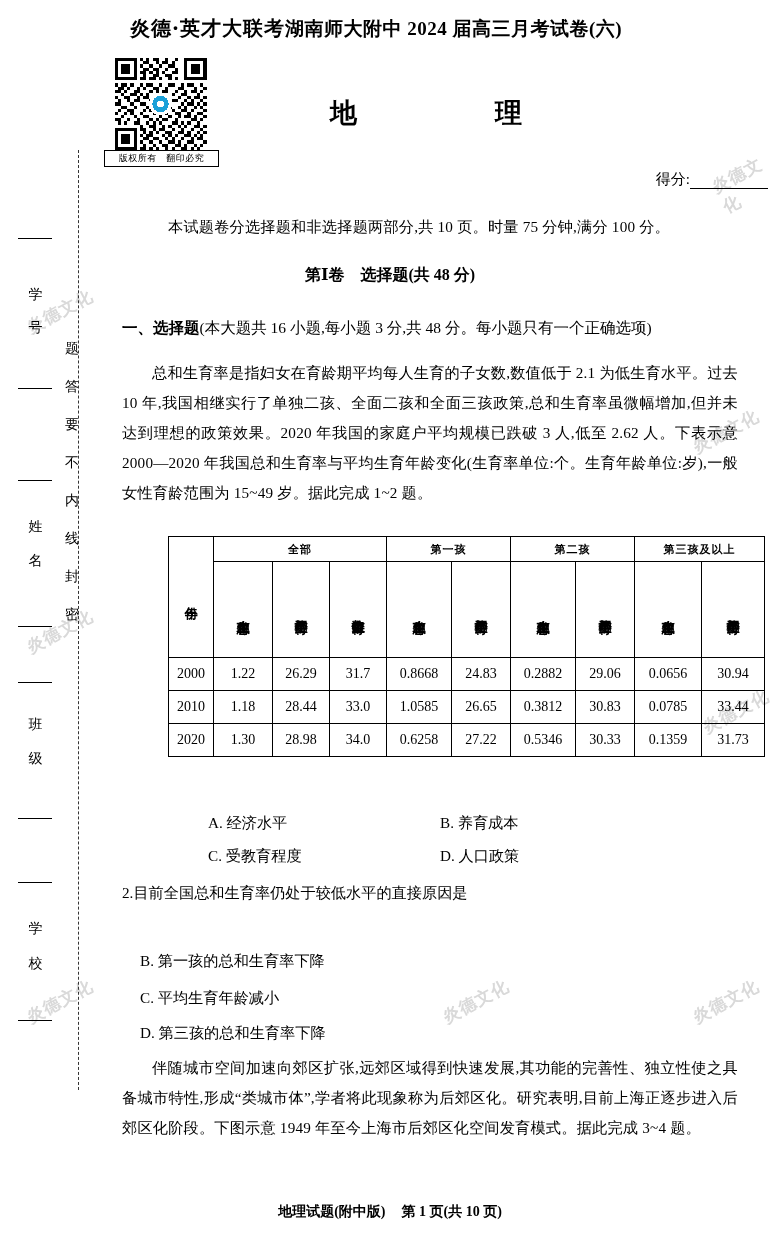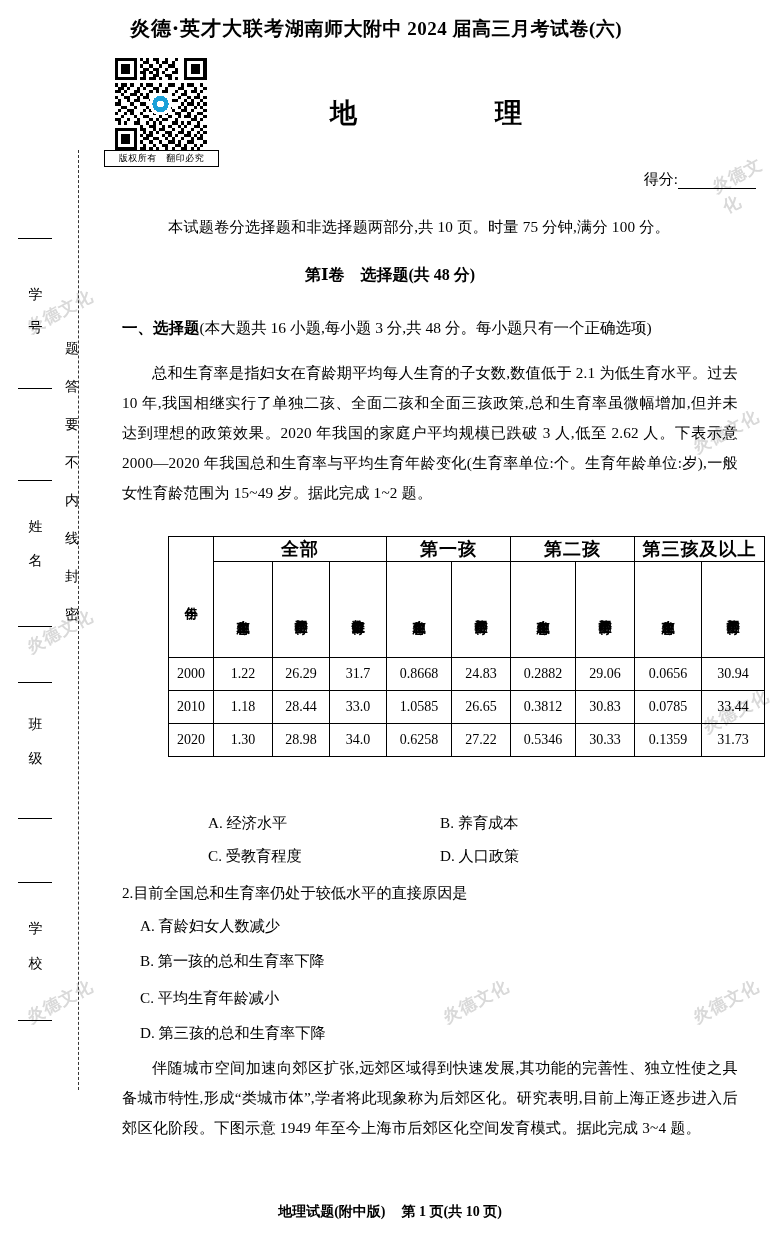--- a/index.html
+++ b/index.html
@@ -86,21 +86,21 @@
     text-align: center;
     font-size: 9px;
     border: 1px solid #000;
     padding: 1px 0;
     letter-spacing: 0.5px;
   }
 
   
   .score {
     position: absolute;
-    right: 24px; top: 170px;
+    right: 12px; top: 170px;
     font-size: 15px;
     font-family: Liberation Serif, serif;
   }
   .score .blank {
     display: inline-block;
     width: 78px;
     border-bottom: 1px solid #000;
     height: 15px;
     vertical-align: bottom;
   }
@@ -145,21 +145,21 @@
   }
   .vcell {
     writing-mode: vertical-rl;
     text-orientation: upright;
     margin: 0 auto;
     line-height: 1.05;
     letter-spacing: 0px;
     font-size: 13px;
     padding: 3px 0;
   }
-  .grp-head { height: 24px; font-size: 18px; letter-spacing: 1px; }
+  .grp-head { height: 24px; font-size: 11px; letter-spacing: 1px; }
   .sub-head { height: 96px; }
   .yr-head { width: 44px; }
   .num-row td { height: 32px; font-size: 14px; font-family: "Liberation Serif", serif; }
 
   
   .q {
     position: absolute;
     font-size: 15.2px;
     line-height: 30px;
   }
@@ -585,21 +585,20 @@
   <div class="opt-row" style="left:0; top:808px; width:100%;">
     <span class="opt-a">A. 经济水平</span>
     <span class="opt-b">B. 养育成本</span>
   </div>
   <div class="opt-row" style="left:0; top:841px; width:100%;">
     <span class="opt-a">C. 受教育程度</span>
     <span class="opt-b">D. 人口政策</span>
   </div>
 
   <div class="q" style="left:122px; top:878px;">2.目前全国总和生育率仍处于较低水平的直接原因是</div>
-  <div class="q" style="left:140px; top:911px;">A. 育龄妇女人数减少</div>
   <div class="q" style="left:140px; top:946px;text-align:center;">B. 第一孩的总和生育率下降</div>
   <div class="q" style="left:140px; top:983px;">C. 平均生育年龄减小</div>
   <div class="q" style="left:140px; top:1018px;">D. 第三孩的总和生育率下降</div>
 
   <div class="para" style="left:122px; top:1053px; width:616px; text-indent:30px;">伴随城市空间加速向郊区扩张,远郊区域得到快速发展,其功能的完善性、独立性使之具备城市特性,形成“类城市体”,学者将此现象称为后郊区化。研究表明,目前上海正逐步进入后郊区化阶段。下图示意 1949 年至今上海市后郊区化空间发育模式。据此完成 3~4 题。</div>
 
   <div class="footer">
     <span class="ft-title">地理试题(附中版)</span><span class="ft-page">第 1 页(共 10 页)</span>
   </div>
 

